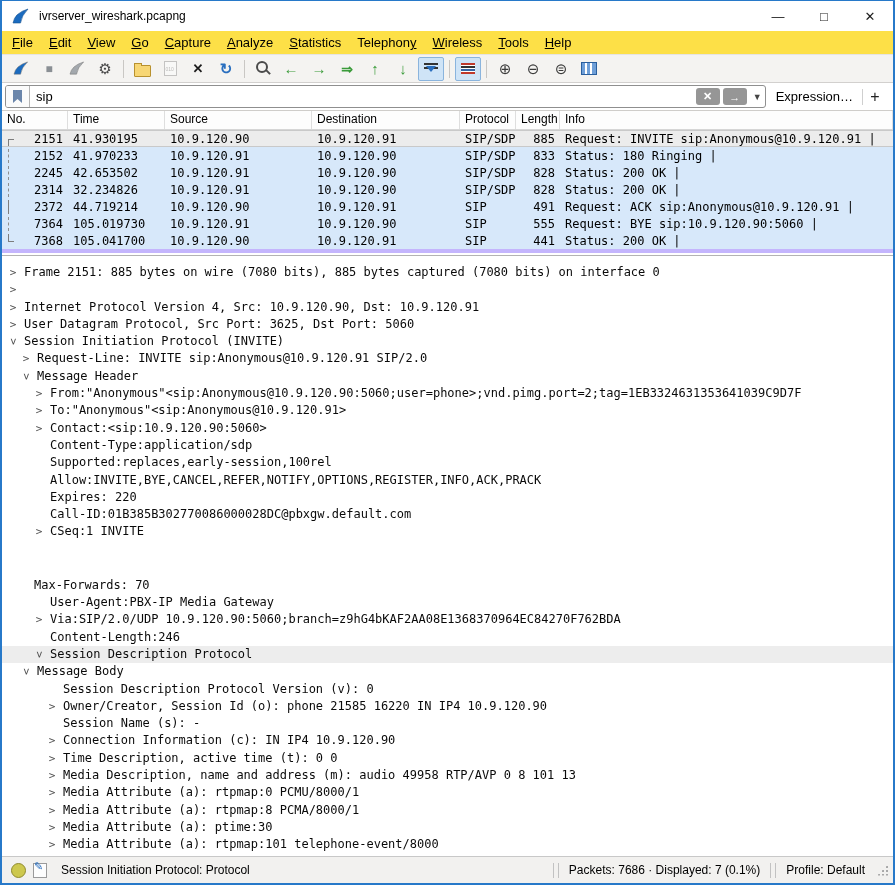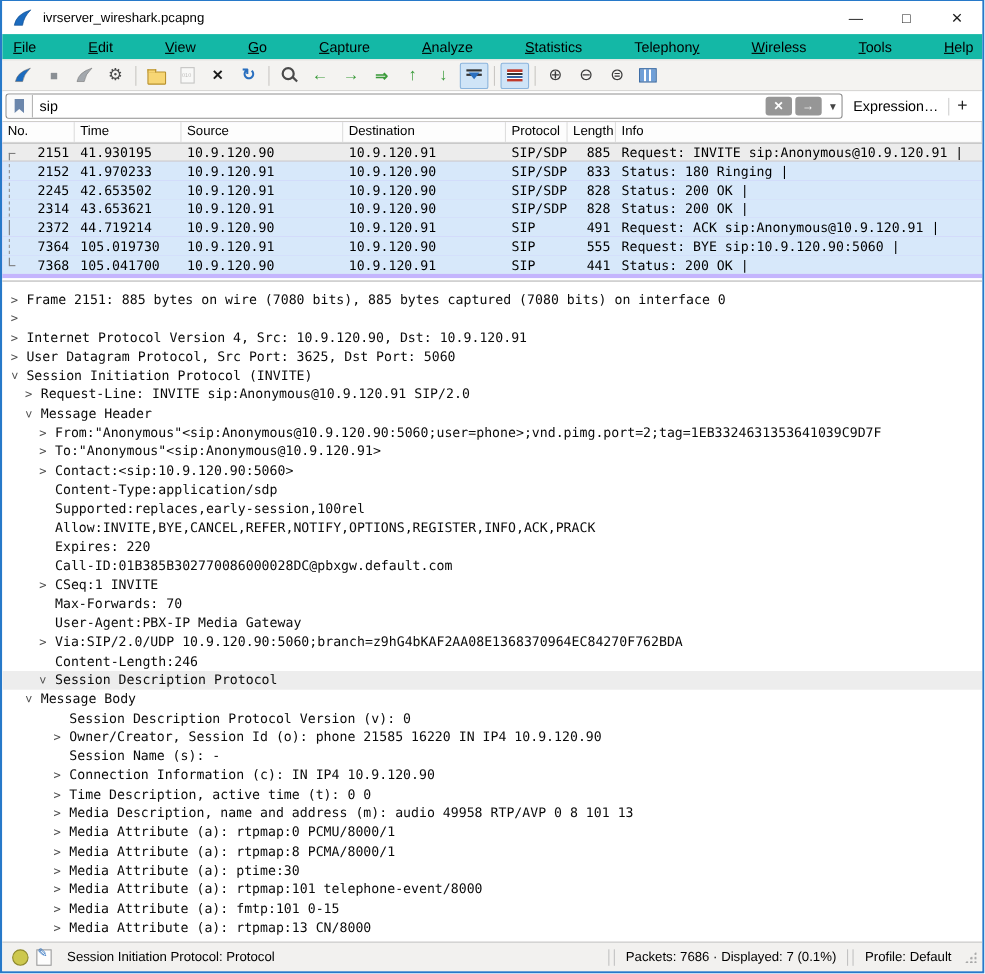--- a/index.html
+++ b/index.html
@@ -7,21 +7,21 @@
   .window{width:895px;height:885px;box-sizing:border-box;border:2px solid #2779c9;border-top-width:1px;
           display:flex;flex-direction:column;background:#fff;overflow:hidden;}
   
   .titlebar{height:30px;flex:0 0 30px;display:flex;align-items:center;background:#fff;}
   .fin-logo{margin:0 9px 0 10px;display:flex;}
   .title-text{font-size:12px;color:#000;}
   .win-controls{margin-left:auto;display:flex;height:100%;}
   .win-btn{width:46px;height:100%;display:flex;align-items:center;justify-content:center;
            font-size:13px;color:#1a1a1a;cursor:default;}
   
-  .menubar{height:23px;flex:0 0 23px;display:flex;align-items:center;background:#14b8a6;padding-left:2px;font-size:13px;color:#000;justify-content:space-between;}
+  .menubar{height:23px;flex:0 0 23px;display:flex;align-items:center;background:#fde047;padding-left:2px;font-size:13px;color:#000;}
   .menu-item{padding:2px 8px;white-space:nowrap;}
   .menu-item u{text-decoration:underline;}
   
   .toolbar{height:27px;flex:0 0 27px;background:#f4f3f1;border-top:1px solid #e6e4e2;border-bottom:1px solid #d2d0ce;
            display:flex;align-items:center;padding-left:5px;}
   .tb-btn{width:24px;height:22px;display:flex;align-items:center;justify-content:center;
           border:1px solid transparent;border-radius:2px;margin:0 1px;}
   .tb-btn.active{background:#cfe4f7;border-color:#8ab4dd;}
   .tb-btn.disabled{opacity:.45;}
   .tb-sep{width:1px;height:18px;background:#c9c7c4;margin:0 4px;}
@@ -245,21 +245,21 @@
           <div class="pl-cell right cell-no" style="width: 66px;"><span class="bracket b-mid"></span>2245</div>
           <div class="pl-cell" style="width: 97px;">42.653502</div>
           <div class="pl-cell" style="width: 147px;">10.9.120.91</div>
           <div class="pl-cell" style="width: 148px;">10.9.120.90</div>
           <div class="pl-cell" style="width: 56px;">SIP/SDP</div>
           <div class="pl-cell right" style="width: 44px;">828</div>
           <div class="pl-cell grow">Status: 200 OK |</div>
         </div>
         <div class="pl-row">
           <div class="pl-cell right cell-no" style="width: 66px;"><span class="bracket b-mid"></span>2314</div>
-          <div class="pl-cell" style="width: 97px;">43.653621</div>
+          <div class="pl-cell" style="width: 97px;">32.234826</div>
           <div class="pl-cell" style="width: 147px;">10.9.120.91</div>
           <div class="pl-cell" style="width: 148px;">10.9.120.90</div>
           <div class="pl-cell" style="width: 56px;">SIP/SDP</div>
           <div class="pl-cell right" style="width: 44px;">828</div>
           <div class="pl-cell grow">Status: 200 OK |</div>
         </div>
         <div class="pl-row">
           <div class="pl-cell right cell-no" style="width: 66px;"><span class="bracket b-mid-solid"></span>2372</div>
           <div class="pl-cell" style="width: 97px;">44.719214</div>
           <div class="pl-cell" style="width: 147px;">10.9.120.90</div>
@@ -301,21 +301,21 @@
       <div class="dt-row" style="padding-left: 35px;"><span class="dt-arrow exp" style="left: 18px;">&gt;</span><span>Message Header</span></div>
       <div class="dt-row" style="padding-left: 48px;"><span class="dt-arrow" style="left: 31px;">&gt;</span><span>From:"Anonymous"&lt;sip:Anonymous@10.9.120.90:5060;user=phone&gt;;vnd.pimg.port=2;tag=1EB3324631353641039C9D7F</span></div>
       <div class="dt-row" style="padding-left: 48px;"><span class="dt-arrow" style="left: 31px;">&gt;</span><span>To:"Anonymous"&lt;sip:Anonymous@10.9.120.91&gt;</span></div>
       <div class="dt-row" style="padding-left: 48px;"><span class="dt-arrow" style="left: 31px;">&gt;</span><span>Contact:&lt;sip:10.9.120.90:5060&gt;</span></div>
       <div class="dt-row" style="padding-left: 48px;"><span>Content-Type:application/sdp</span></div>
       <div class="dt-row" style="padding-left: 48px;"><span>Supported:replaces,early-session,100rel</span></div>
       <div class="dt-row" style="padding-left: 48px;"><span>Allow:INVITE,BYE,CANCEL,REFER,NOTIFY,OPTIONS,REGISTER,INFO,ACK,PRACK</span></div>
       <div class="dt-row" style="padding-left: 48px;"><span>Expires: 220</span></div>
       <div class="dt-row" style="padding-left: 48px;"><span>Call-ID:01B385B302770086000028DC@pbxgw.default.com</span></div>
       <div class="dt-row" style="padding-left: 48px;"><span class="dt-arrow" style="left: 31px;">&gt;</span><span>CSeq:1 INVITE</span></div>
-      <div class="dt-row" style="padding-left: 48px;"><span>Max-Forwards: 70</span></div>
+      <div class="dt-row" style="padding-left: 32px; margin-top: 36px;"><span>Max-Forwards: 70</span></div>
       <div class="dt-row" style="padding-left: 48px;"><span>User-Agent:PBX-IP Media Gateway</span></div>
       <div class="dt-row" style="padding-left: 48px;"><span class="dt-arrow" style="left: 31px;">&gt;</span><span>Via:SIP/2.0/UDP 10.9.120.90:5060;branch=z9hG4bKAF2AA08E1368370964EC84270F762BDA</span></div>
       <div class="dt-row" style="padding-left: 48px;"><span>Content-Length:246</span></div>
       <div class="dt-row selected" style="padding-left: 48px;"><span class="dt-arrow exp" style="left: 31px;">&gt;</span><span>Session Description Protocol</span></div>
       <div class="dt-row" style="padding-left: 35px;"><span class="dt-arrow exp" style="left: 18px;">&gt;</span><span>Message Body</span></div>
       <div class="dt-row" style="padding-left: 61px;"><span>Session Description Protocol Version (v): 0</span></div>
       <div class="dt-row" style="padding-left: 61px;"><span class="dt-arrow" style="left: 44px;">&gt;</span><span>Owner/Creator, Session Id (o): phone 21585 16220 IN IP4 10.9.120.90</span></div>
       <div class="dt-row" style="padding-left: 61px;"><span>Session Name (s): -</span></div>
       <div class="dt-row" style="padding-left: 61px;"><span class="dt-arrow" style="left: 44px;">&gt;</span><span>Connection Information (c): IN IP4 10.9.120.90</span></div>
       <div class="dt-row" style="padding-left: 61px;"><span class="dt-arrow" style="left: 44px;">&gt;</span><span>Time Description, active time (t): 0 0</span></div>

